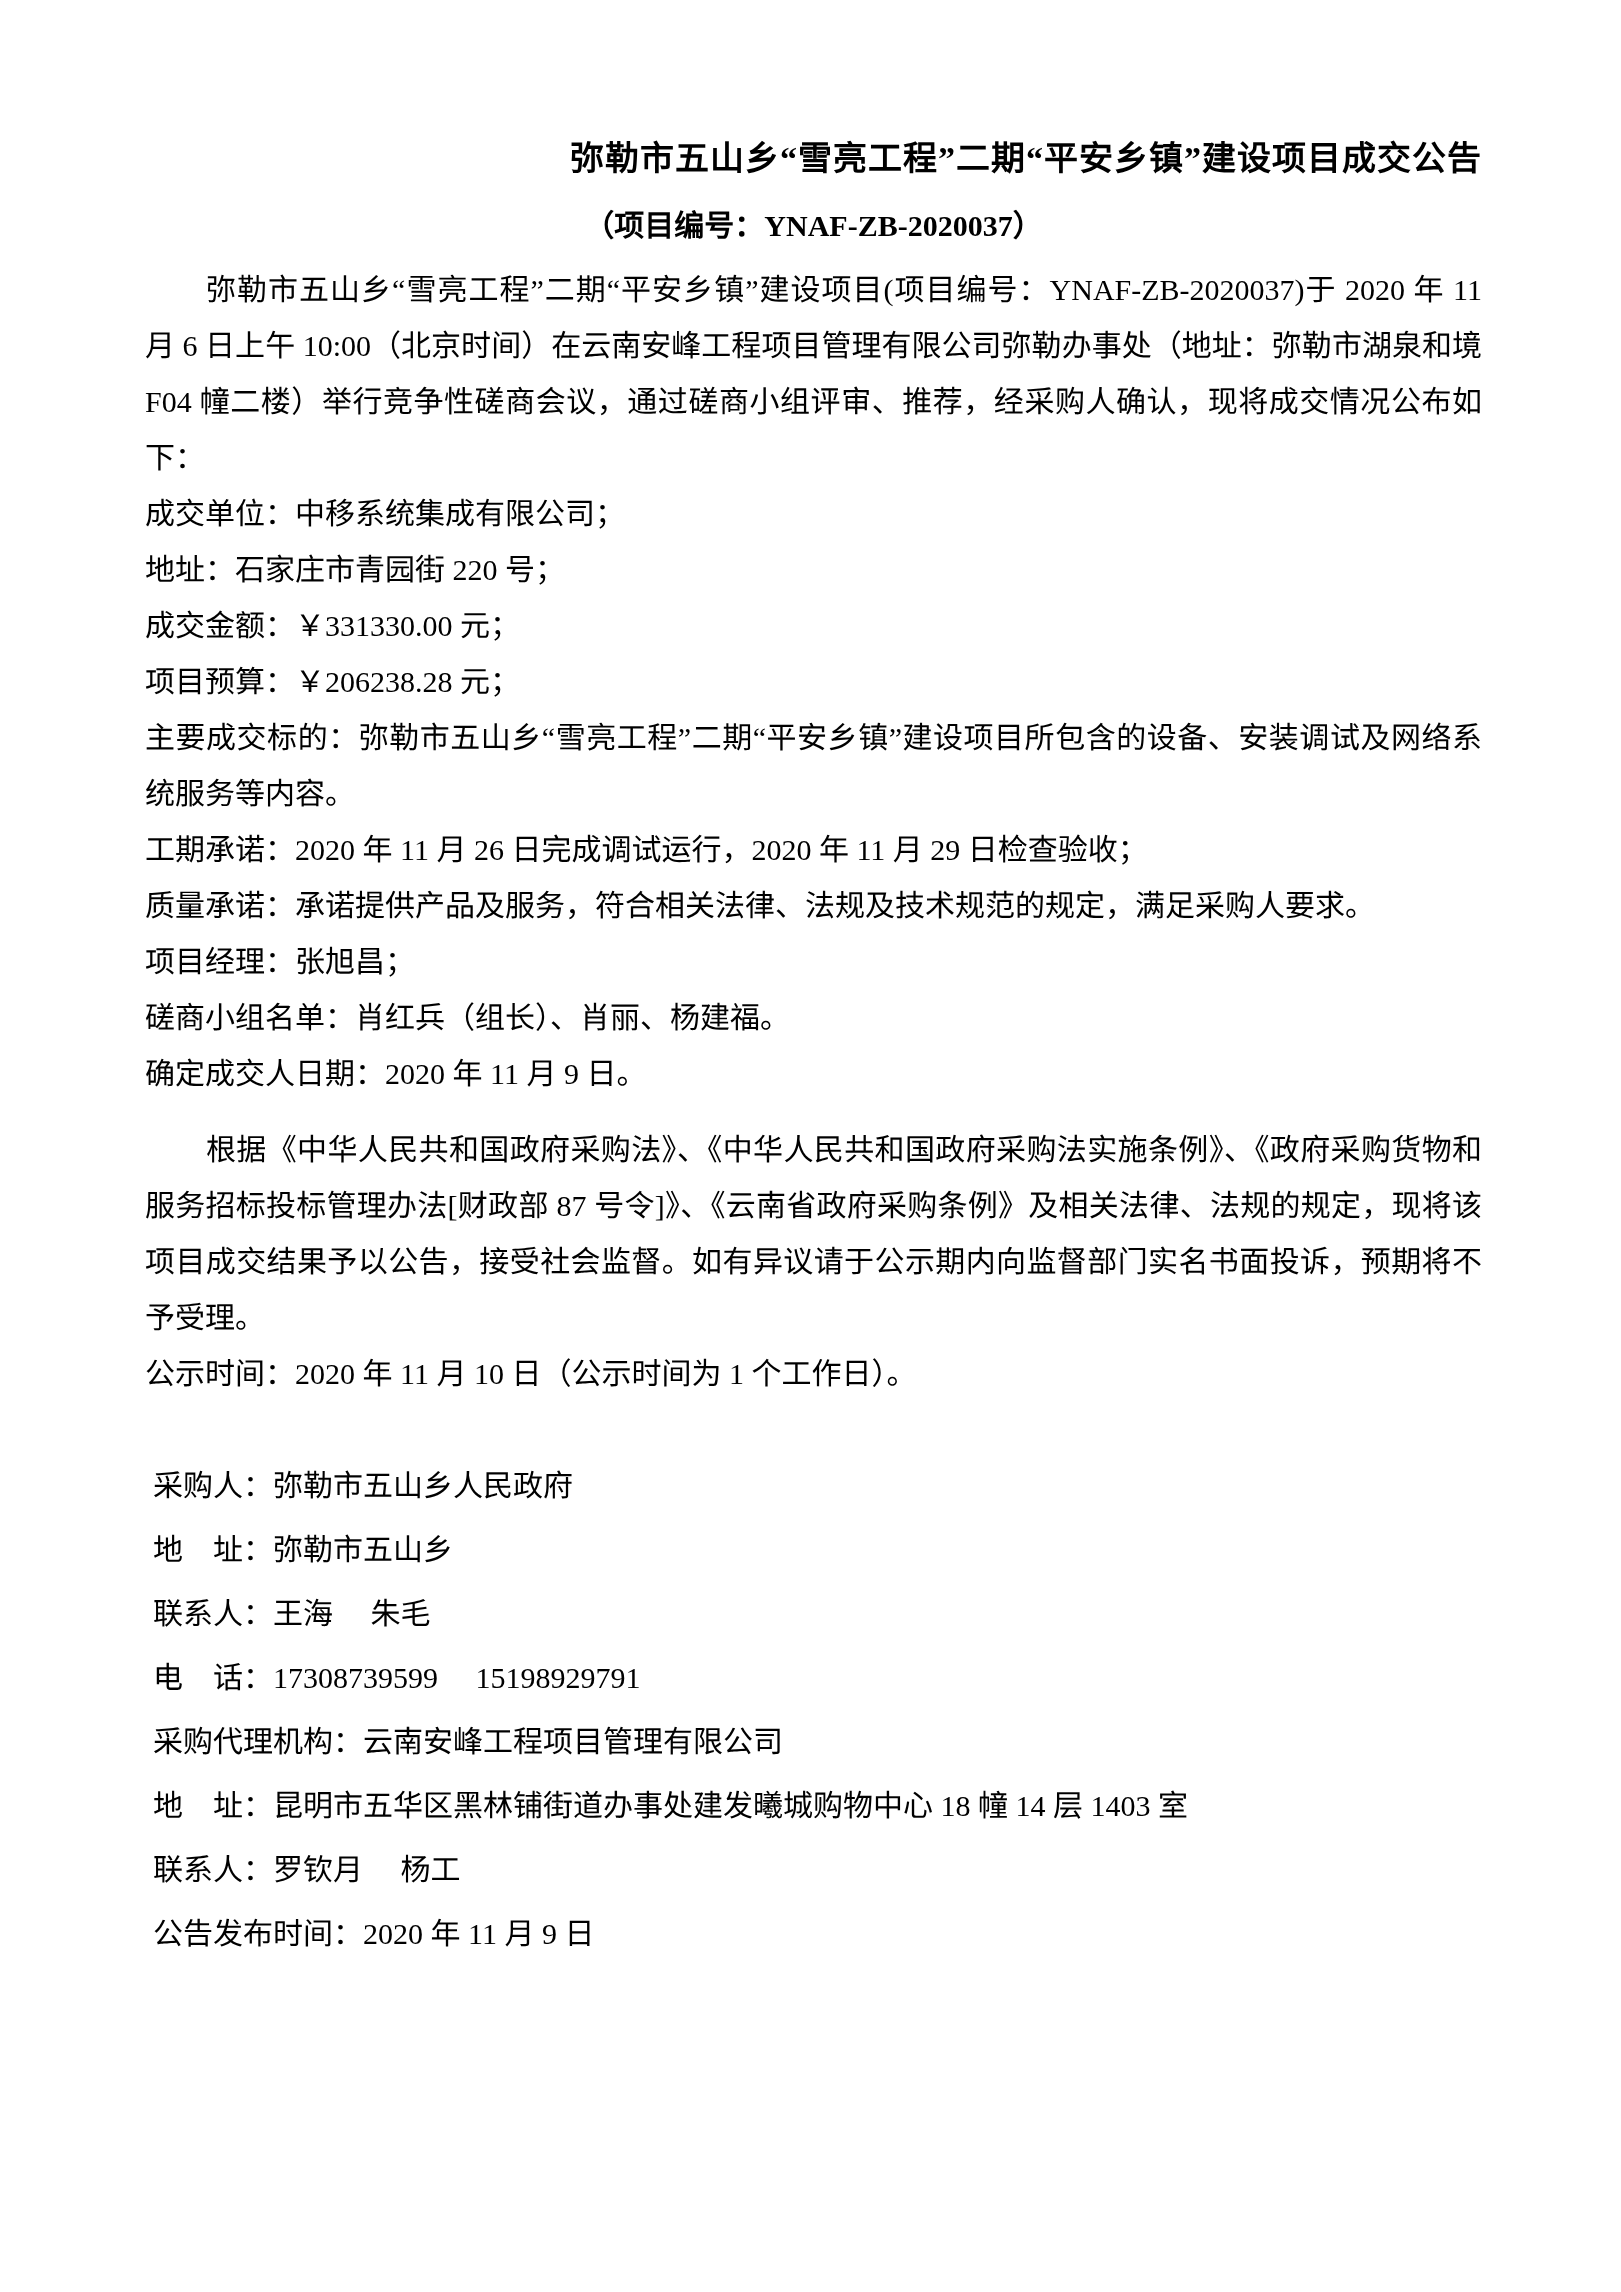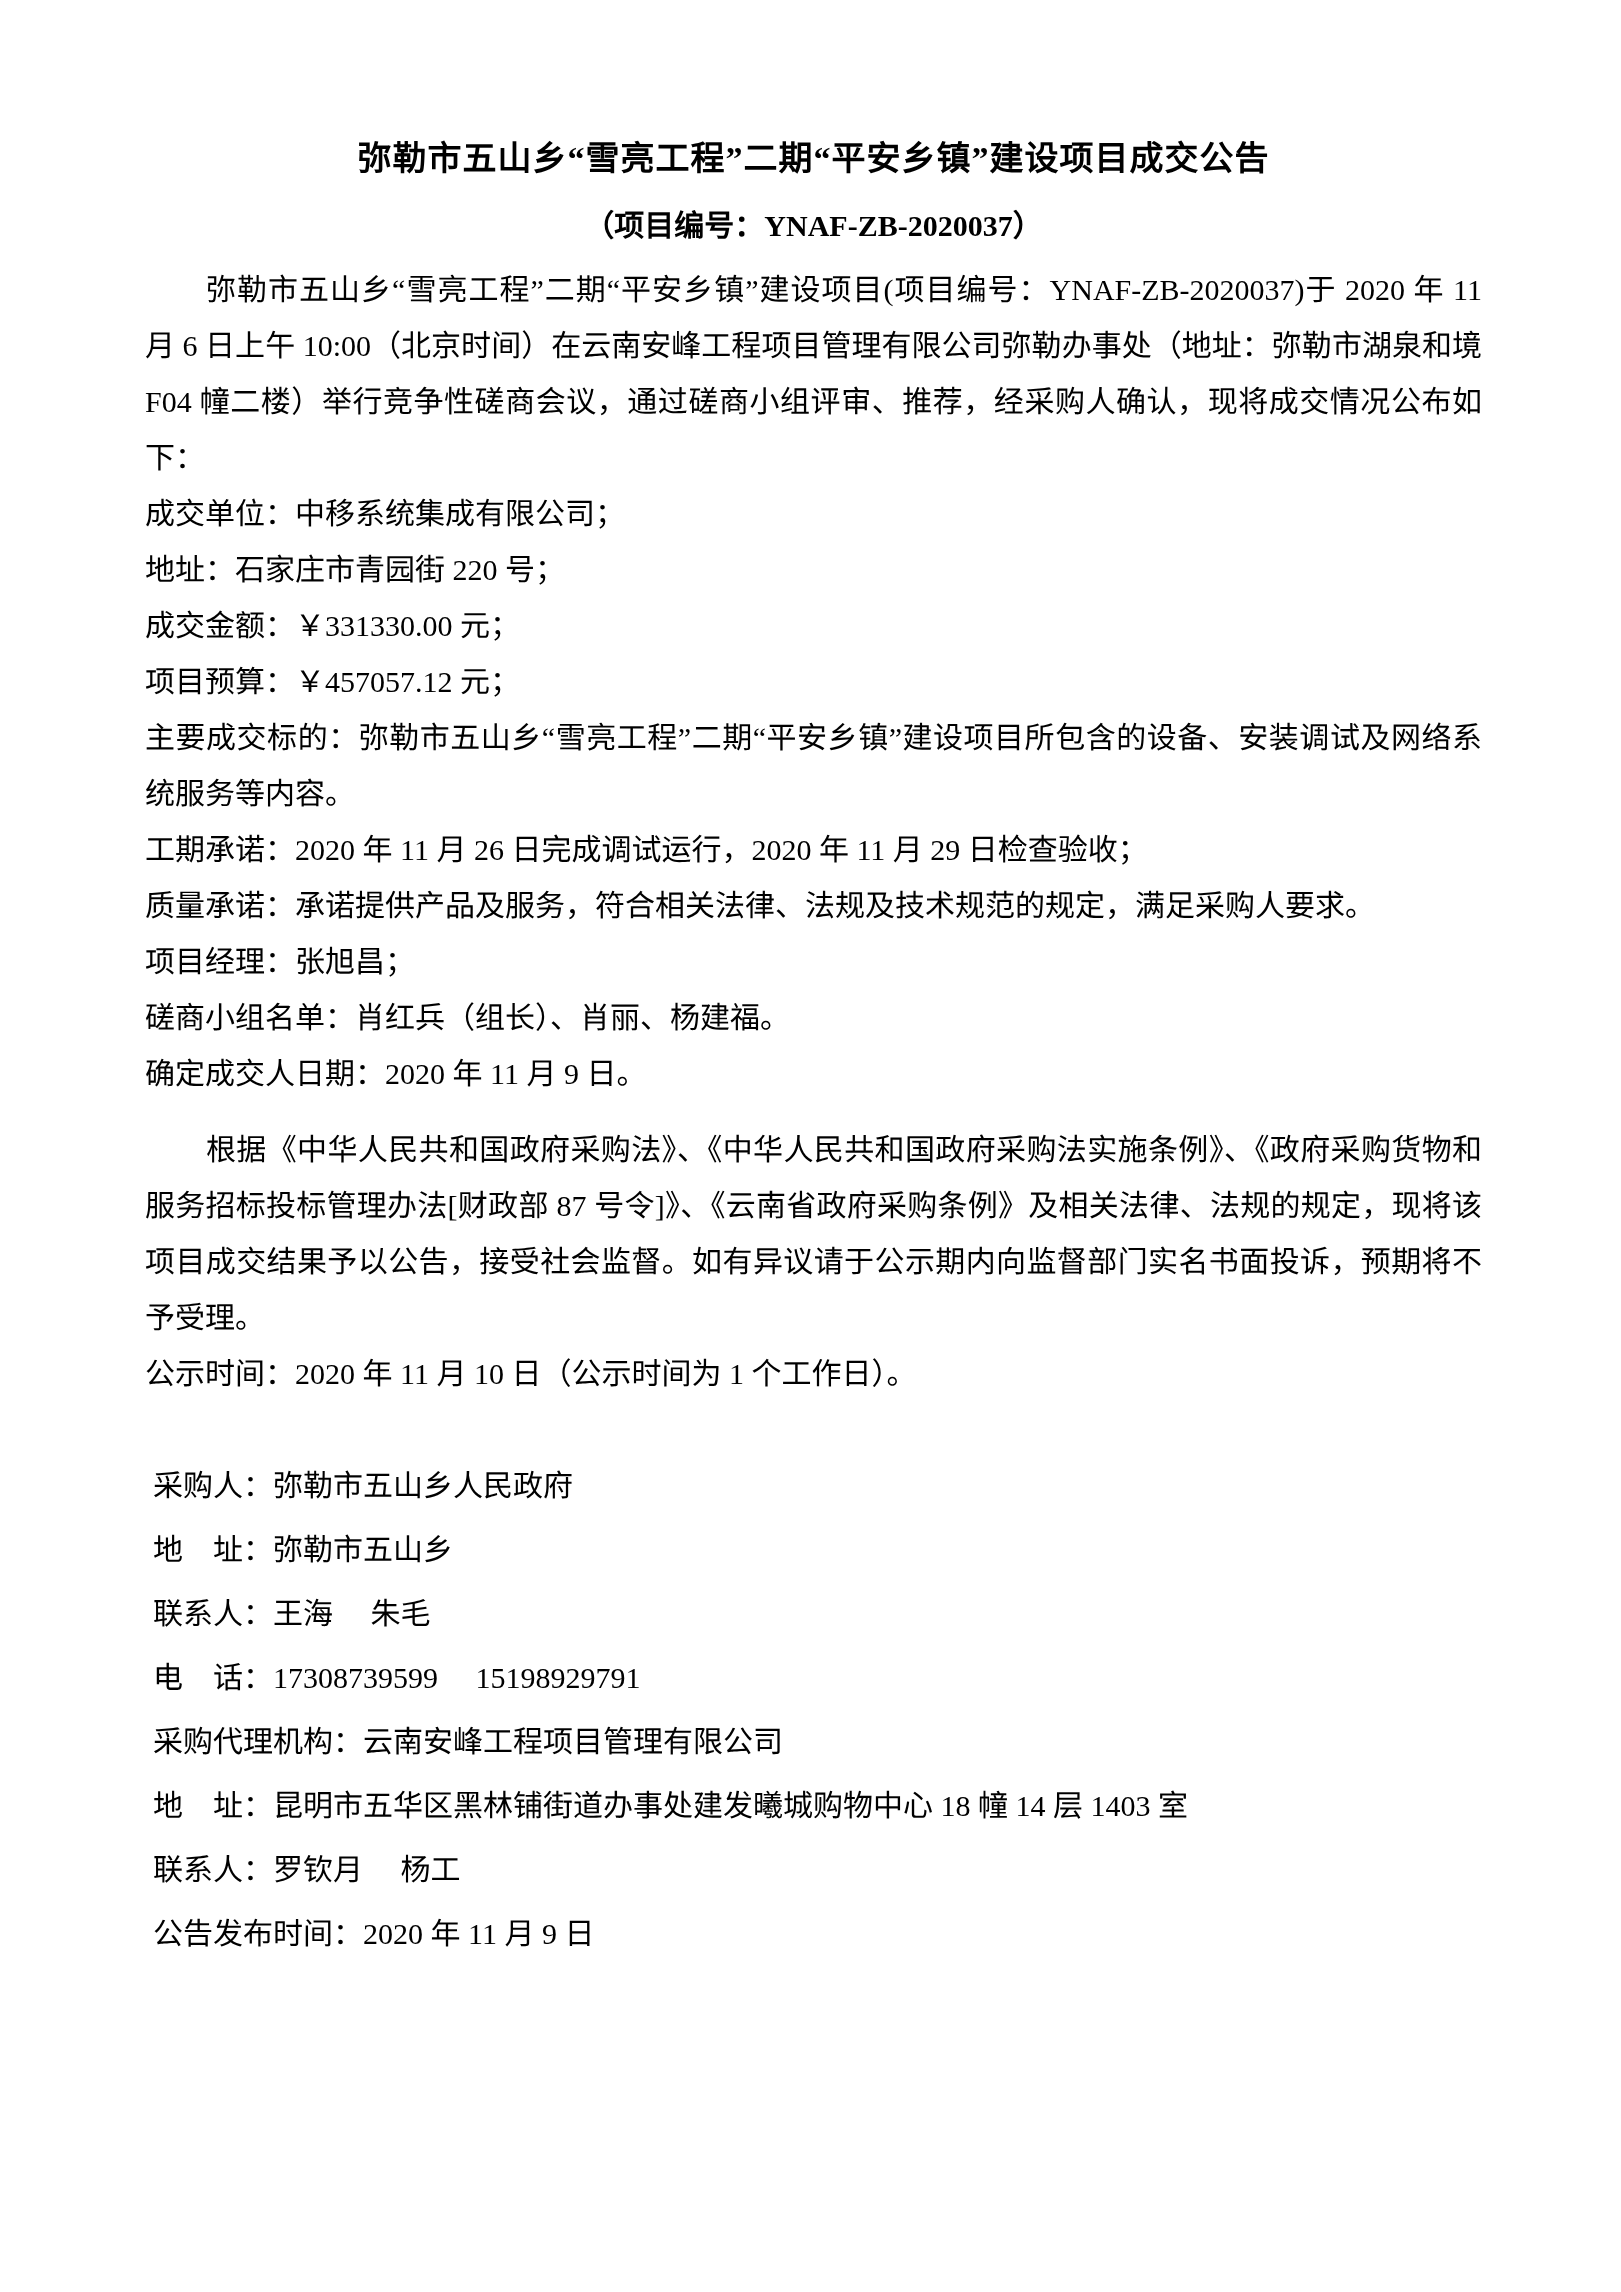--- a/index.html
+++ b/index.html
@@ -19,21 +19,21 @@
   .content {
     position: absolute;
     left: 145px;
     top: 135px;
     width: 1337px;
   }
   .doc-title {
     margin: 0;
     font-size: 34px;
     font-weight: 700;
-    text-align: center;
+    text-align: right;
     line-height: 47px;
     letter-spacing: 1px;
   }
   .doc-subtitle {
     margin: 19.6px 0 0 0;
     font-size: 30px;
     font-weight: 700;
     text-align: center;
     line-height: 47px;
   }
@@ -74,21 +74,21 @@
 
     <div class="doc-subtitle">（项目编号：YNAF-ZB-2020037）</div>
 
     <div class="body-text">
 
       <p class="indent">弥勒市五山乡“雪亮工程”二期“平安乡镇”建设项目(项目编号：YNAF-ZB-2020037)于 2020 年 11 月 6 日上午 10:00（北京时间）在云南安峰工程项目管理有限公司弥勒办事处（地址：弥勒市湖泉和境 F04 幢二楼）举行竞争性磋商会议，通过磋商小组评审、推荐，经采购人确认，现将成交情况公布如下：</p>
 
       <p>成交单位：中移系统集成有限公司；</p>
       <p>地址：石家庄市青园街 220 号；</p>
       <p>成交金额：￥331330.00 元；</p>
-      <p>项目预算：￥457057.12 元；</p>
+      <p>项目预算：￥206238.28 元；</p>
       <p>主要成交标的：弥勒市五山乡“雪亮工程”二期“平安乡镇”建设项目所包含的设备、安装调试及网络系统服务等内容。</p>
       <p>工期承诺：2020 年 11 月 26 日完成调试运行，2020 年 11 月 29 日检查验收；</p>
       <p>质量承诺：承诺提供产品及服务，符合相关法律、法规及技术规范的规定，满足采购人要求。</p>
       <p>项目经理：张旭昌；</p>
       <p>磋商小组名单：肖红兵（组长）、肖丽、杨建福。</p>
       <p>确定成交人日期：2020 年 11 月 9 日。</p>
 
       <p class="indent legal-para">根据《中华人民共和国政府采购法》、《中华人民共和国政府采购法实施条例》、《政府采购货物和服务招标投标管理办法[财政部 87 号令]》、《云南省政府采购条例》及相关法律、法规的规定，现将该项目成交结果予以公告，接受社会监督。如有异议请于公示期内向监督部门实名书面投诉，预期将不予受理。</p>
 
       <p>公示时间：2020 年 11 月 10 日（公示时间为 1 个工作日）。</p>

